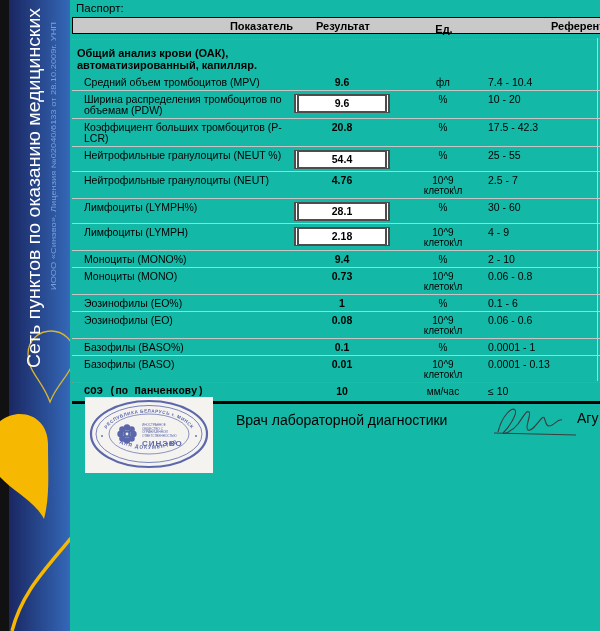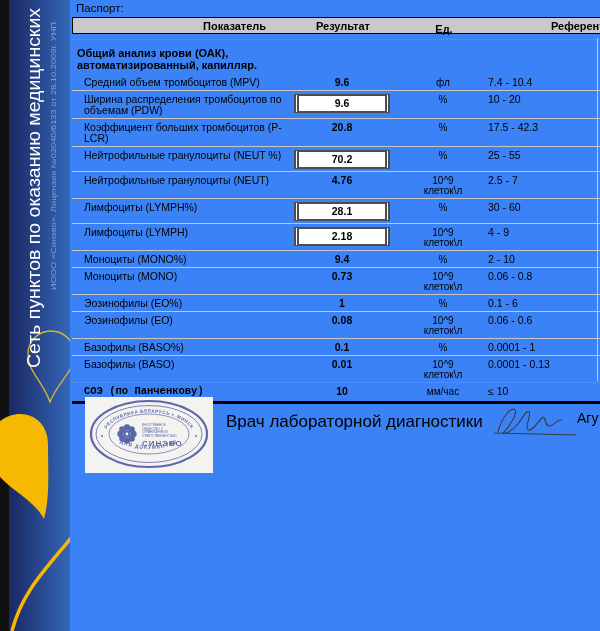--- a/index.html
+++ b/index.html
@@ -1,32 +1,32 @@
 <!DOCTYPE html>
 <html><head>
 <meta charset="utf-8">
 <style>
   * { margin:0; padding:0; box-sizing:border-box; }
   html,body { background:#e9e9e9; }
   #screen {
-    position:relative; width:600px; height:631px; background:#3b82f6;
+    position:relative; width:600px; height:631px; background:#14b8a6;
     overflow:hidden; font-family:"Liberation Sans", sans-serif; color:#000;
   }
   
   #sidebar-svg { position:absolute; left:0; top:0; }
   
   .passport { position:absolute; left:76px; top:2px; font-size:11.5px; }
   
   .table { position:absolute; left:72px; top:17px; width:540px; }
   .thead {
     display:flex; background:#c9c9c9; border:1px solid #000;
     height:17px; align-items:center; font-weight:bold; font-size:11px;
   }
   .th { white-space:nowrap; overflow:hidden; }
-  .th-name  { width:220px; text-align:left; padding-left:130px; }
+  .th-name  { width:220px; text-align:right; padding-left:130px; }
   .th-res   { width:100px; text-align:center; }
   .th-unit  { width:90px;  text-align:center; padding-left:12px;margin-top:6px; }
   .th-ref   { flex:1; padding-left:68px; }
   .dotline  { border-top:1px dotted #8f8f8f; margin-top:5px; }
   .section  { margin-top:7px; padding-left:5px; font-weight:bold; font-size:11px; line-height:12px; }
   .rows { margin-top:3px; }
   .row { display:flex; align-items:flex-start; border-top:1px solid #c6c6c6; padding:3px 0 2px 0; }
   .row:first-child { border-top:none; }
   .row.soe { border-top:1px dotted #8f8f8f; }
   .c { font-size:10.5px; line-height:11px; }
@@ -38,21 +38,21 @@
   .resv.box {
     display:block; margin:0 2px; padding:2px 4px; background:#fff;
     border-top:2px solid #4d4d4d; border-bottom:2px solid #4d4d4d;
     border-left:5px double #4d4d4d; border-right:5px double #4d4d4d;
   }
   .soe .c.name { font-weight:bold;font-family:Liberation Mono, monospace; }
   .endline { border-top:3px solid #000; margin-top:2px; }
   .vline { position:absolute; left:597px; top:38px; width:1px; height:343px; background:#c9c9c9; }
   
   .stamp { position:absolute; left:85px; top:389px; }
-  .doctor { position:absolute; left:226px; top:412px; font-size:17px; }
+  .doctor { position:absolute; left:236px; top:412px; font-size:14px; }
   .sig { position:absolute; left:492px; top:398px; }
   .sig-name { position:absolute; left:577px; top:410px; font-size:14px; white-space:nowrap; }
 </style>
 </head>
 <body>
 
 <div id="screen">
 
   <svg id="sidebar-svg" width="70" height="631" viewBox="0 0 70 631">
     <defs>
@@ -106,21 +106,21 @@
       <div class="row">
         <div class="c name">Коэффициент больших тромбоцитов (P-LCR)</div>
         <div class="c res"><span class="resv">20.8</span></div>
         <div class="c unit">%</div>
         <div class="c ref">17.5 - 42.3</div>
       </div>
 
       <div class="row">
         <div class="c name">Нейтрофильные гранулоциты (NEUT %)</div>
         <div class="c res">
-            <span class="resv box">70.2</span>
+            <span class="resv box">54.4</span>
           </div>
         <div class="c unit">%</div>
         <div class="c ref">25 - 55</div>
       </div>
 
       <div class="row">
         <div class="c name">Нейтрофильные гранулоциты (NEUT)</div>
         <div class="c res"><span class="resv">4.76</span></div>
         <div class="c unit">10^9
 клеток\л</div>

